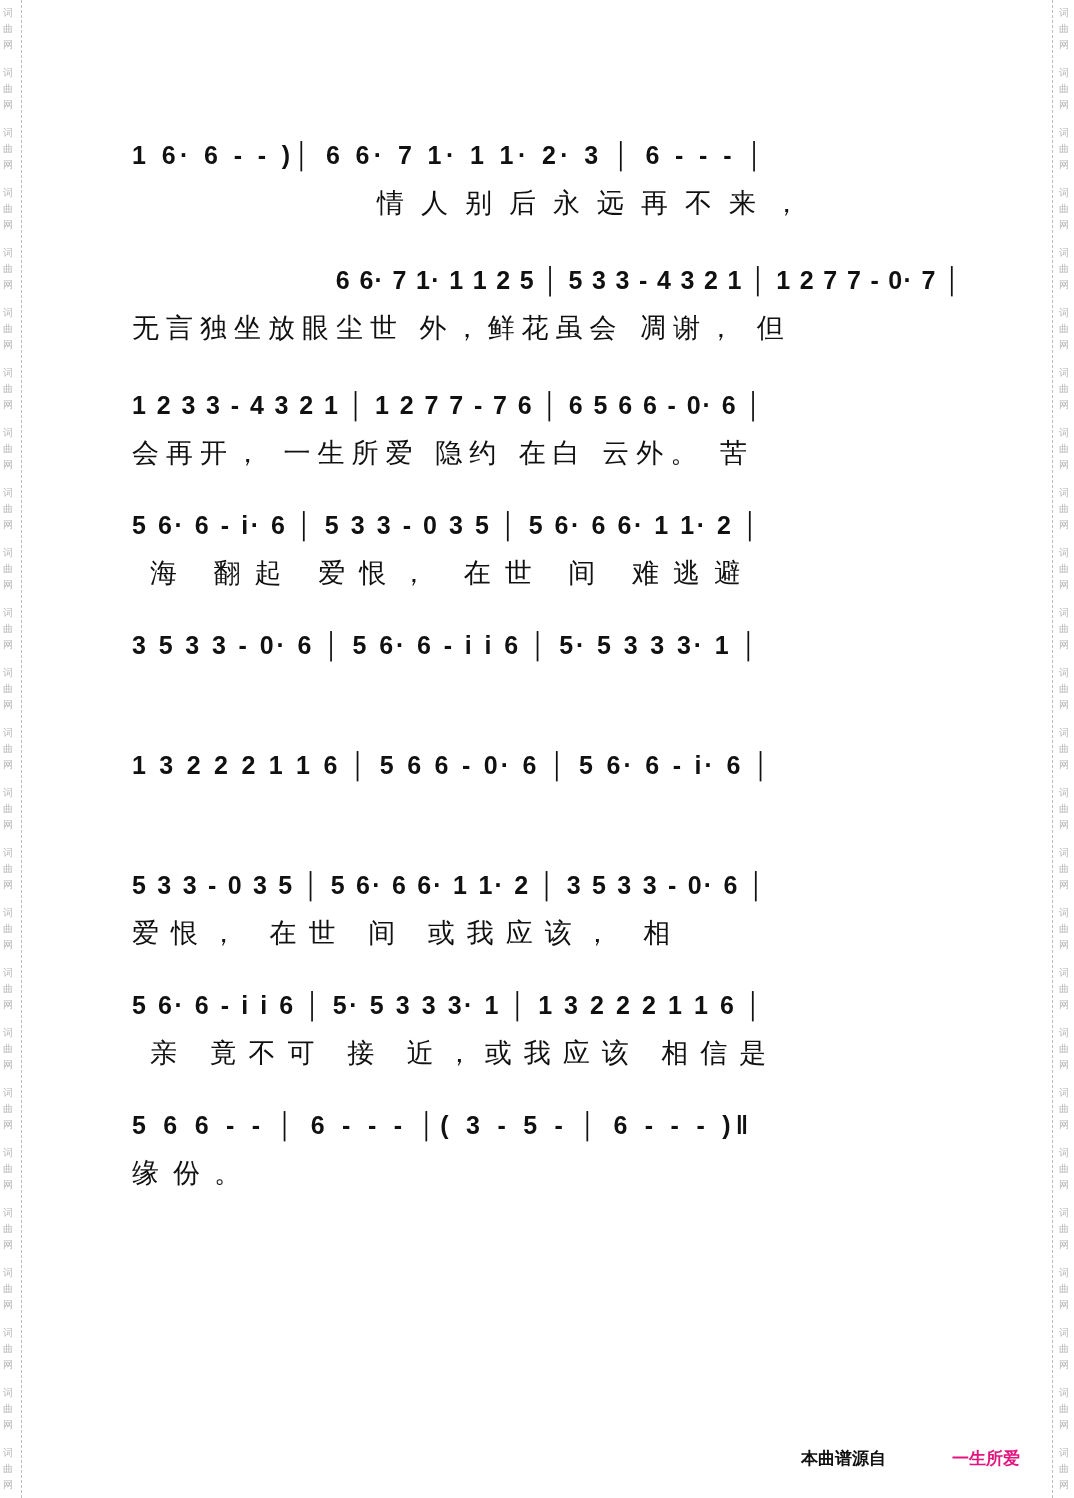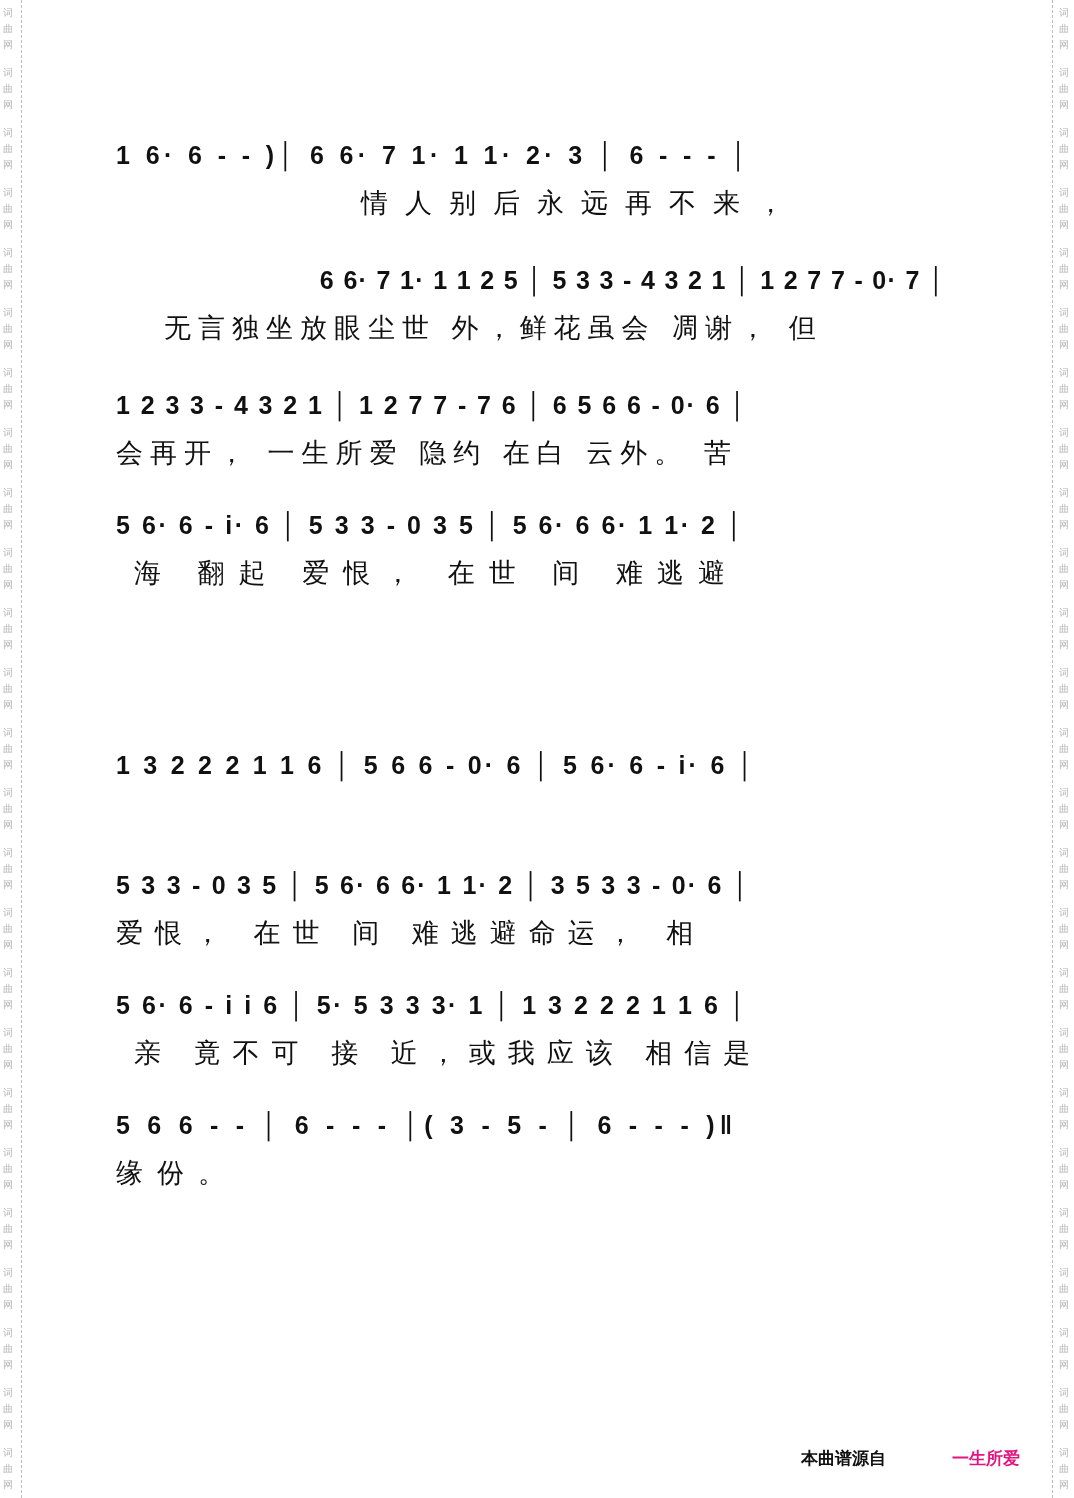--- a/index.html
+++ b/index.html
@@ -14,21 +14,21 @@
   .wm-col.right { left: 1056px; }
   .wm-line { position: absolute; top: 0; height: 1498px; width: 0; border-left: 1px dashed #bdbdbd; }
   .wm-line.left { left: 21px; }
   .wm-line.right { left: 1052px; }
   .wm-group { position: absolute; left: 1px; font-size: 10px; line-height: 16px; color: #b8b8b8;
     font-family: "DejaVu Sans", sans-serif; width: 14px; text-align: center; }
   .wm-group span { display: block; }
 
   
   .score { position: absolute; left: 0; top: 0; width: 1074px; }
-  .system { position: absolute; left: 116px; width: 830px; height: 100px; text-decoration: underline; }
+  .system { position: absolute; left: 132px; width: 830px; height: 100px; text-decoration: underline; }
   .notes {
     position: absolute; left: 0; top: 0; height: 40px; width: 830px;
     font-family: "Liberation Sans", sans-serif; font-weight: bold; font-size: 25px;
     white-space: pre; letter-spacing: 0px; line-height: 40px;
   }
   .lyrics {
     position: absolute; left: 0; top: 48px; width: 830px; height: 40px;
     font-family: "DejaVu Serif", "Liberation Serif", serif; font-size: 27px; line-height: 40px;
     white-space: pre;
   }
@@ -298,38 +298,39 @@
     </div>
   </div>
 
 <div class="score">
   <div class="system" style="top:135px">
     <div class="notes" style="letter-spacing: 4.4px;">1 6· 6 - - )│ 6 6· 7 1· 1 1· 2· 3 │ 6 - - - │</div>
     <div class="lyrics" style="left:245px; letter-spacing:17px;">情人别后永远再不来，</div>
   </div>
   <div class="system" style="top:260px">
     <div class="notes" style="letter-spacing: 1.33333px; text-align: right;">6 6· 7 1· 1 1 2 5 │ 5 3 3 - 4 3 2 1 │ 1 2 7 7 - 0· 7 │</div>
-    <div class="lyrics" style="letter-spacing:7px;margin-left:48px;">无言独坐放眼尘世 外，鲜花虽会 凋谢， 但</div>
+    <div class="lyrics" style="letter-spacing:7px;">无言独坐放眼尘世 外，鲜花虽会 凋谢， 但</div>
   </div>
   <div class="system" style="top:385px">
     <div class="notes" style="letter-spacing: 1.92308px;">1 2 3 3 - 4 3 2 1 │ 1 2 7 7 - 7 6 │ 6 5 6 6 - 0· 6 │</div>
     <div class="lyrics" style="letter-spacing:7px;">会再开， 一生所爱 隐约 在白 云外。 苦</div>
   </div>
   <div class="system" style="top:505px">
     <div class="notes" style="letter-spacing: 2.56px;">5 6· 6 - i· 6 │ 5 3 3 - 0 3 5 │ 5 6· 6 6· 1 1· 2 │</div>
     <div class="lyrics" style="left:18px; letter-spacing:14px;">海 翻起 爱恨， 在世 间 难逃避</div>
   </div>
   <div class="system" style="top:625px">
+    <div class="notes" style="letter-spacing: 2.89796px;">3 5 3 3 - 0· 6 │ 5 6· 6 - i i 6 │ 5· 5 3 3 3· 1 │</div>
   </div>
   <div class="system" style="top:745px">
     <div class="notes" style="letter-spacing: 3.25px;">1 3 2 2 2 1 1 6 │ 5 6 6 - 0· 6 │ 5 6· 6 - i· 6 │</div>
   </div>
   <div class="system" style="top:865px">
     <div class="notes" style="letter-spacing: 2.23529px;">5 3 3 - 0 3 5 │ 5 6· 6 6· 1 1· 2 │ 3 5 3 3 - 0· 6 │</div>
-    <div class="lyrics" style="letter-spacing:12px;">爱恨， 在世 间 难逃避命运， 相</div>
+    <div class="lyrics" style="letter-spacing:12px;">爱恨， 在世 间 或我应该， 相</div>
   </div>
   <div class="system" style="top:985px">
     <div class="notes" style="letter-spacing: 2.56px;">5 6· 6 - i i 6 │ 5· 5 3 3 3· 1 │ 1 3 2 2 2 1 1 6 │</div>
     <div class="lyrics" style="left:18px; letter-spacing:12px;">亲 竟不可 接 近，或我应该 相信是</div>
   </div>
   <div class="system" style="top:1105px">
     <div class="notes" style="letter-spacing: 5.25581px;">5 6 6 - - │ 6 - - - │( 3 - 5 - │ 6 - - - )‖</div>
     <div class="lyrics" style="letter-spacing:14px;">缘份。</div>
   </div>
 </div>

